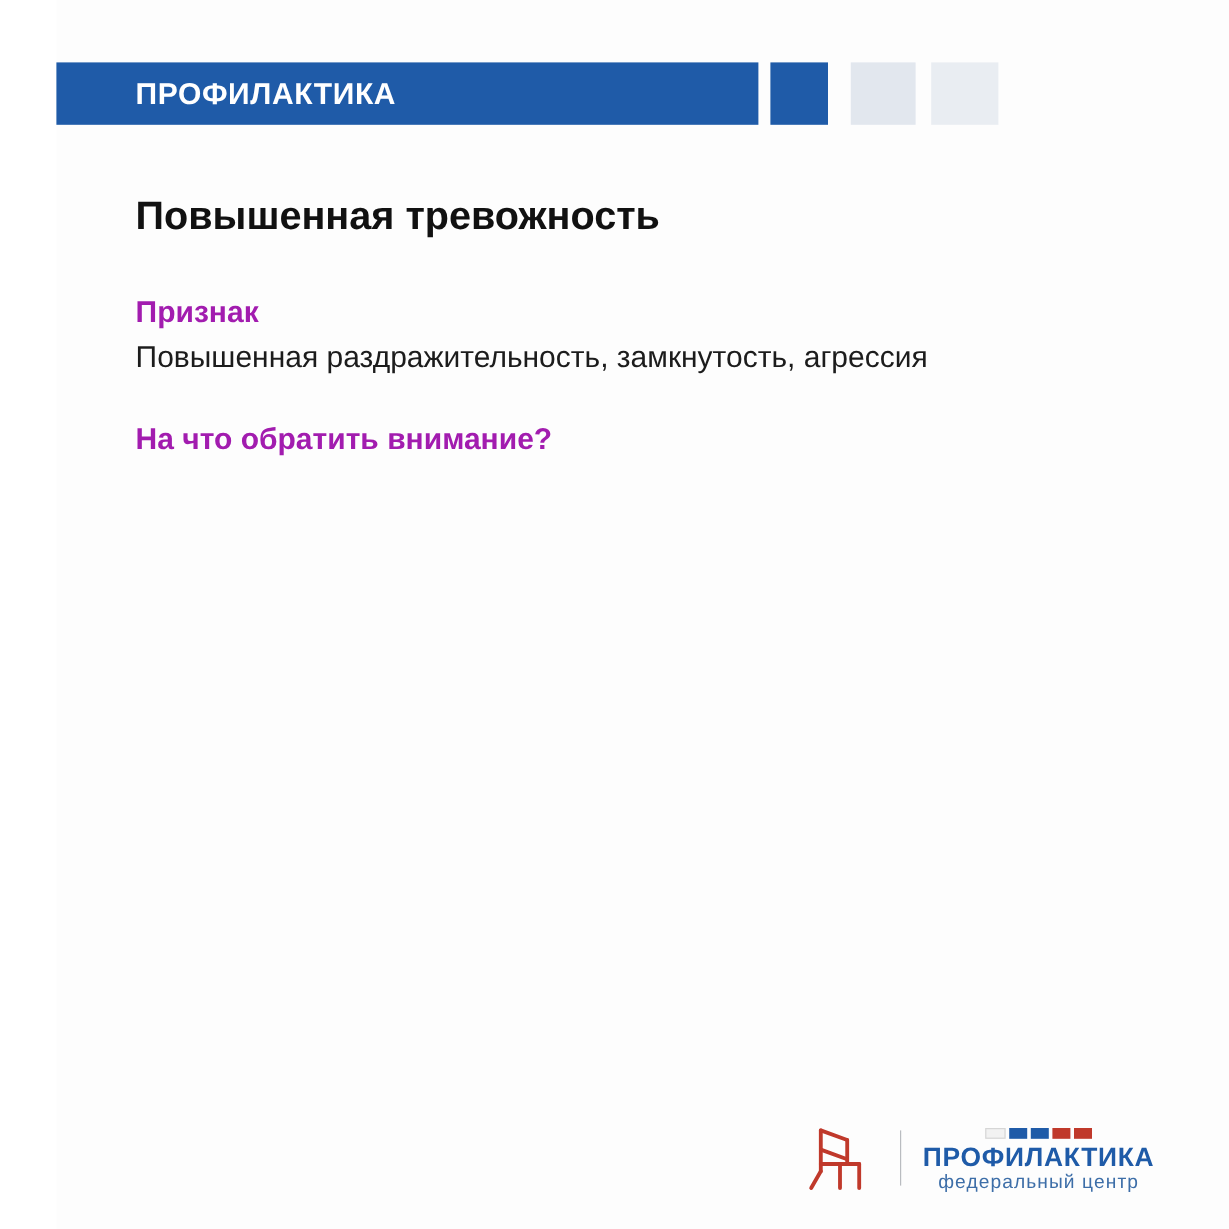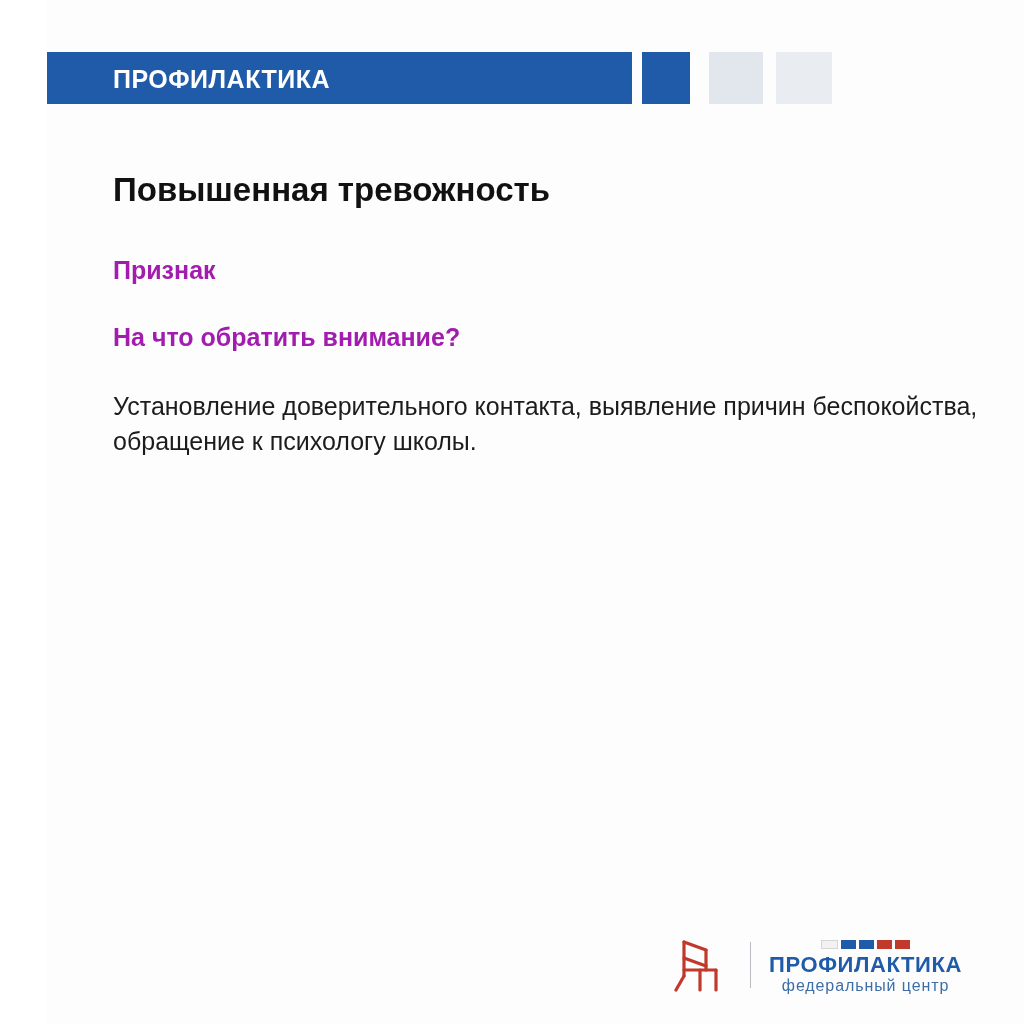--- a/index.html
+++ b/index.html
@@ -71,21 +71,21 @@
     top: 0;
     width: 56px;
     height: 52px;
     background: #e9edf2;
   }
 
   
   .content {
     position: absolute;
     left: 66px;
-    top: 170px;
+    top: 160px;
     width: 900px;
   }
   .doc-title {
     font-size: 33px;
     font-weight: bold;
     color: #111111;
     margin: 0 0 44px 0;
     line-height: 1.2;
   }
   .section {
@@ -179,28 +179,28 @@
     <div class="band-sq1"></div>
     <div class="band-sq2"></div>
     <div class="band-sq3"></div>
   </div>
 
   <div class="content">
     <h1 class="doc-title">Повышенная тревожность</h1>
 
     <div class="section">
       <p class="section-heading">Признак</p>
+      <p class="section-body">Повышенная раздражительность, замкнутость, агрессия</p>
     </div>
 
     <div class="section">
       <p class="section-heading">На что обратить внимание?</p>
     </div>
 
     <div class="section">
-      <p class="section-body">Установление доверительного контакта, выявление причин беспокойства, обращение к психологу школы.</p>
     </div>
   </div>
 
   <div class="footer">
     <div class="footer-inner">
 
       <div class="chair-mark">
         <svg viewBox="0 0 66 58" width="66" height="58" aria-hidden="true">
           <g stroke="#c0392b" stroke-width="3.2" fill="none" stroke-linecap="round">
             <path d="M18 6 L18 40"></path>

